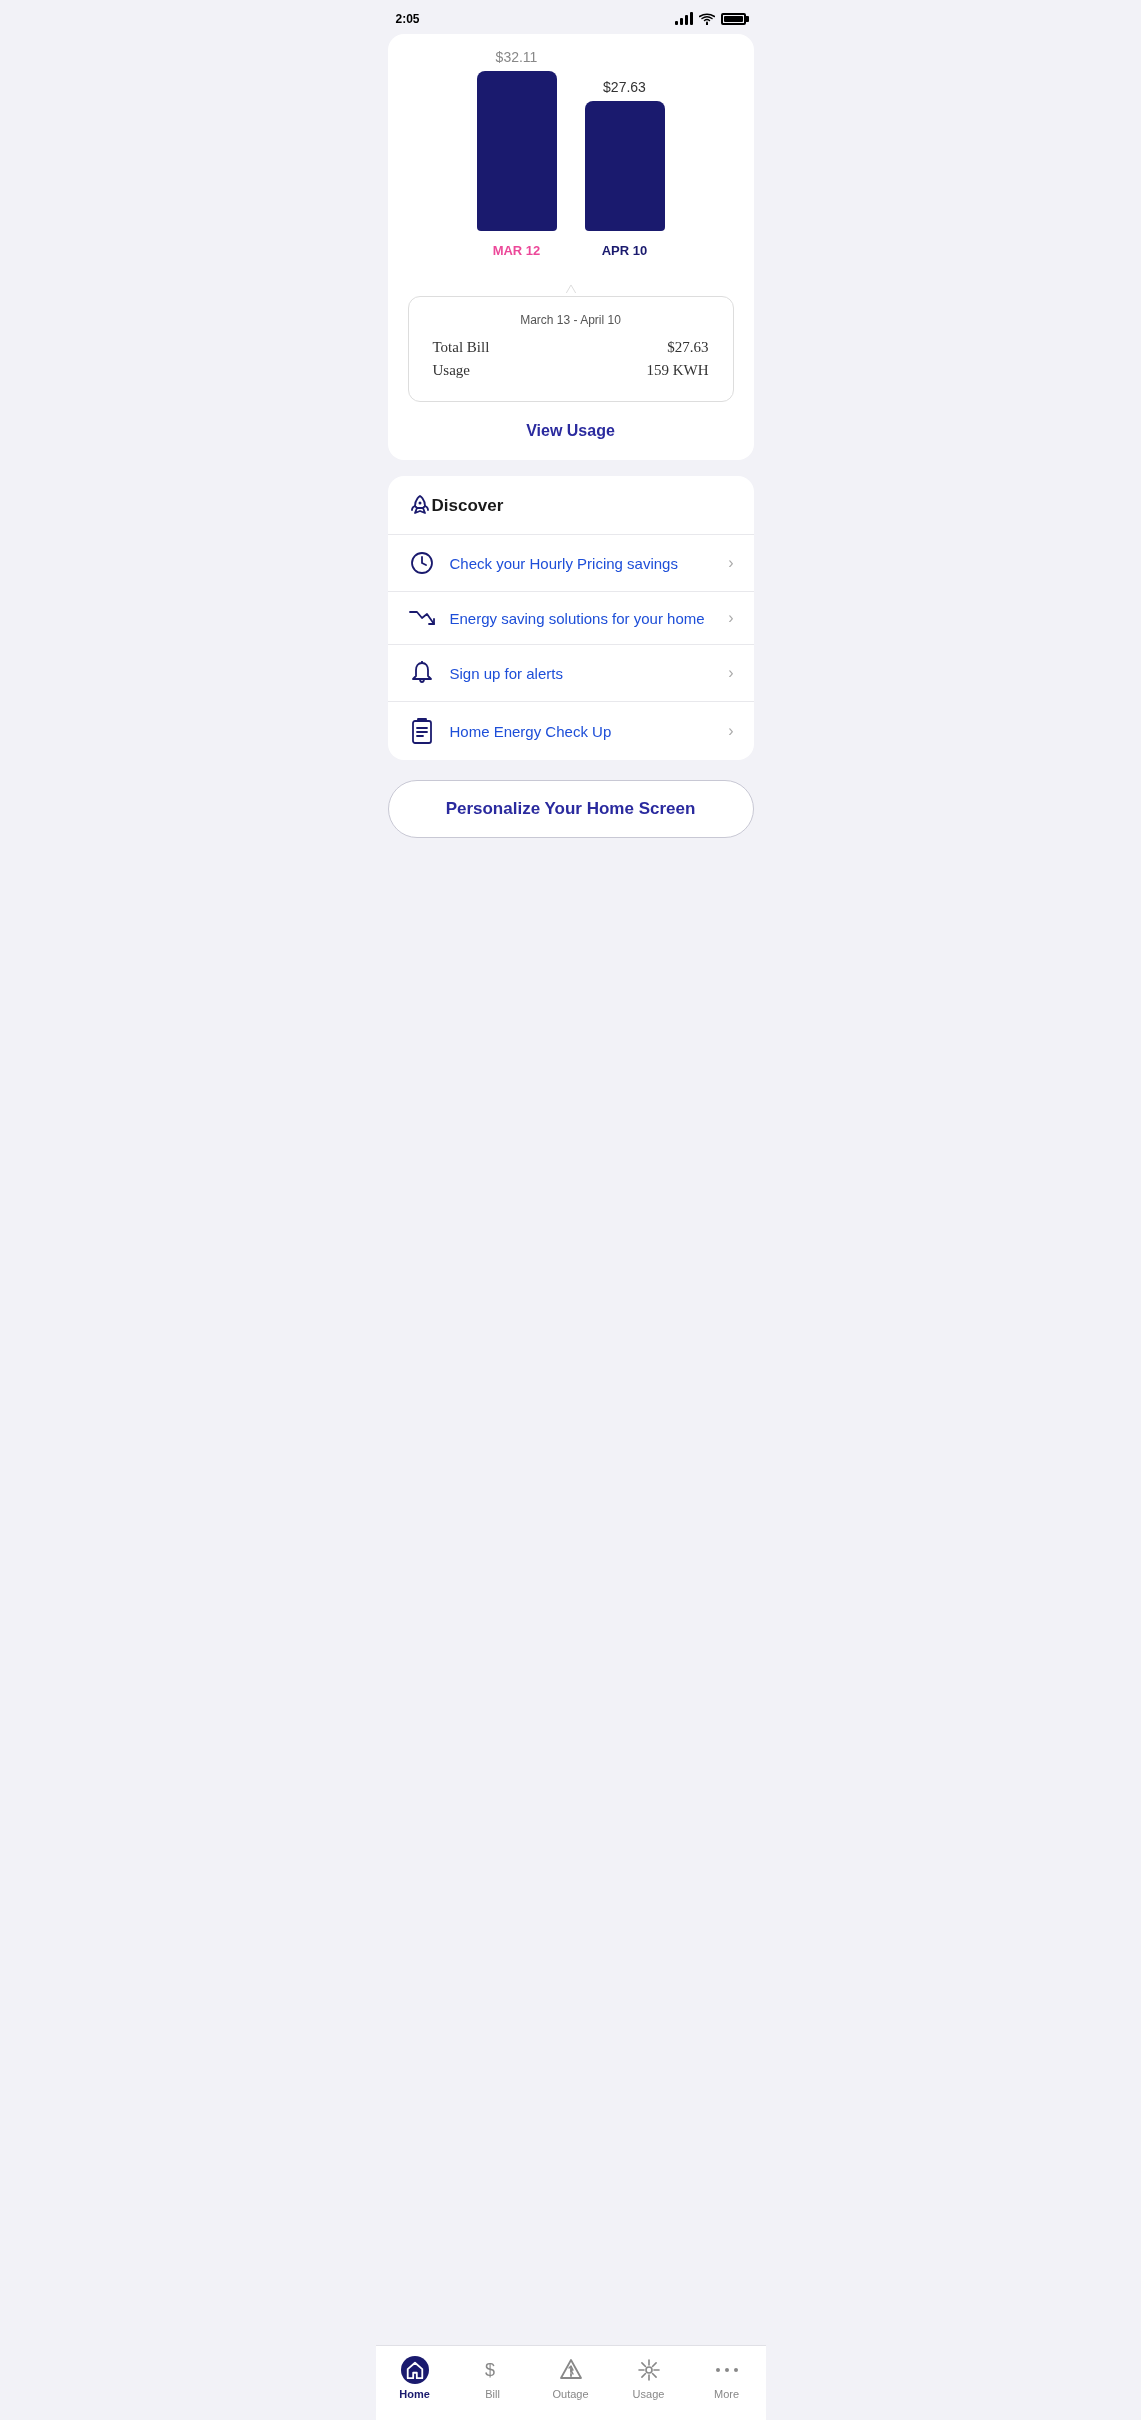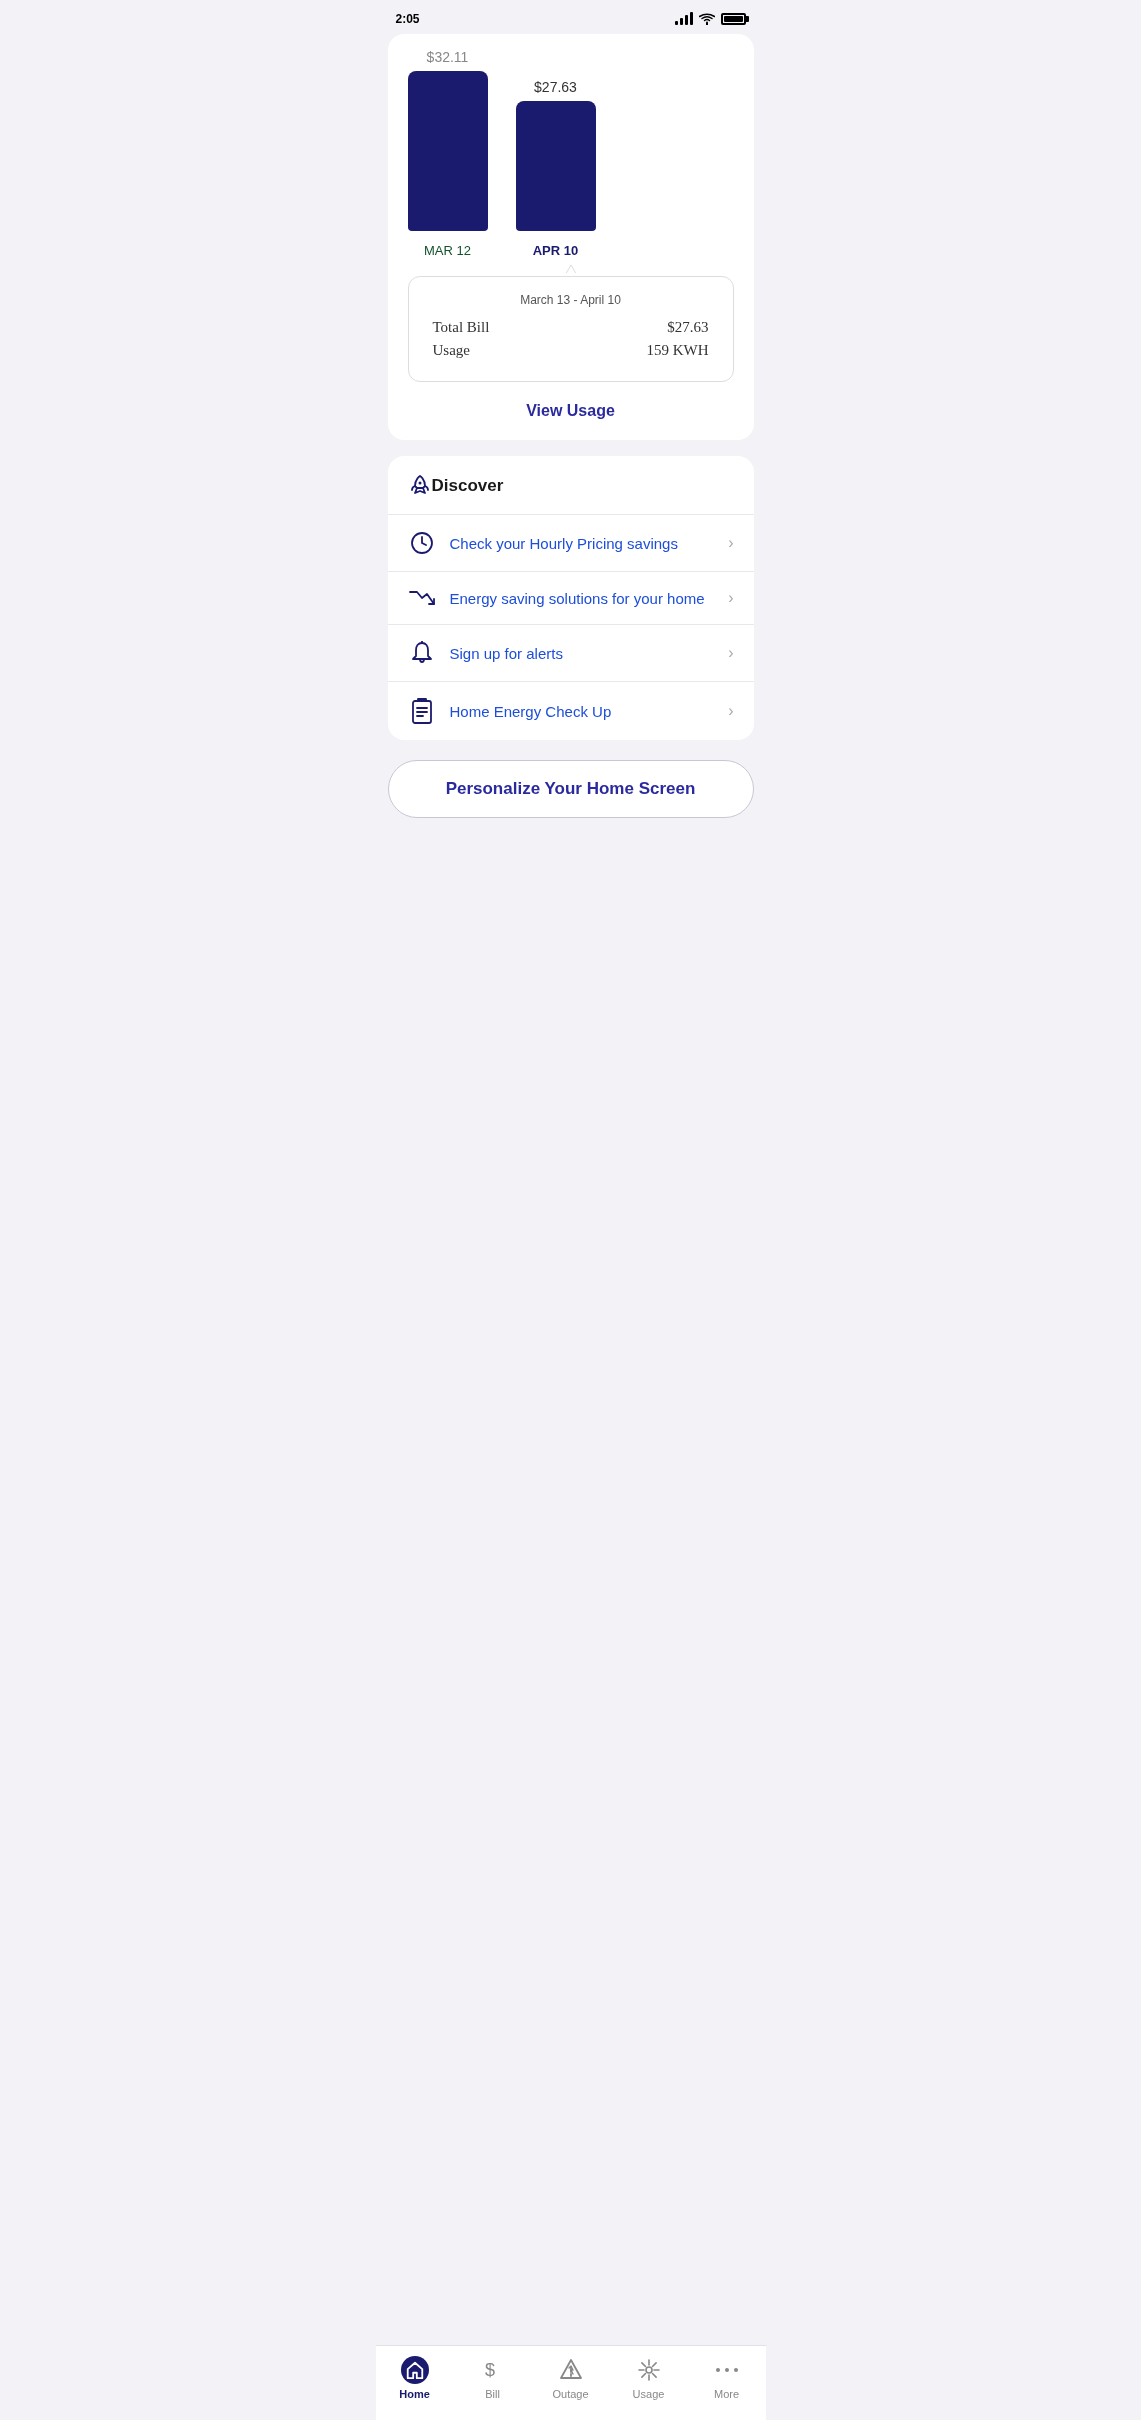--- a/index.html
+++ b/index.html
@@ -89,23 +89,24 @@
     .bill-card {
       background: #fff;
       border-radius: 16px;
       padding: 24px 20px 20px;
       margin-bottom: 16px;
     }
 
     
     .bar-chart {
       display: flex;
+      justify-content: center;
       align-items: flex-end;
       gap: 28px;
-      margin-bottom: 4px;
+      margin-bottom: 24px;
       height: 200px;
     }
 
     .bar-group {
       display: flex;
       flex-direction: column;
       align-items: center;
       gap: 6px;
     }
 
@@ -121,22 +122,22 @@
     }
 
     .bar {
       background: #1a1a6e;
       border-radius: 8px 8px 4px 4px;
       width: 80px;
     }
 
     .bar-label-bottom {
       font-size: 13px;
-      color: #14532d;
-      font-weight: 400;
+      color: #ec4899;
+      font-weight: 700;
       margin-top: 6px;
     }
 
     .bar-label-bottom.highlighted {
       color: #1a1a6e;
       font-weight: 700;
     }
 
     
     .tooltip-container {

